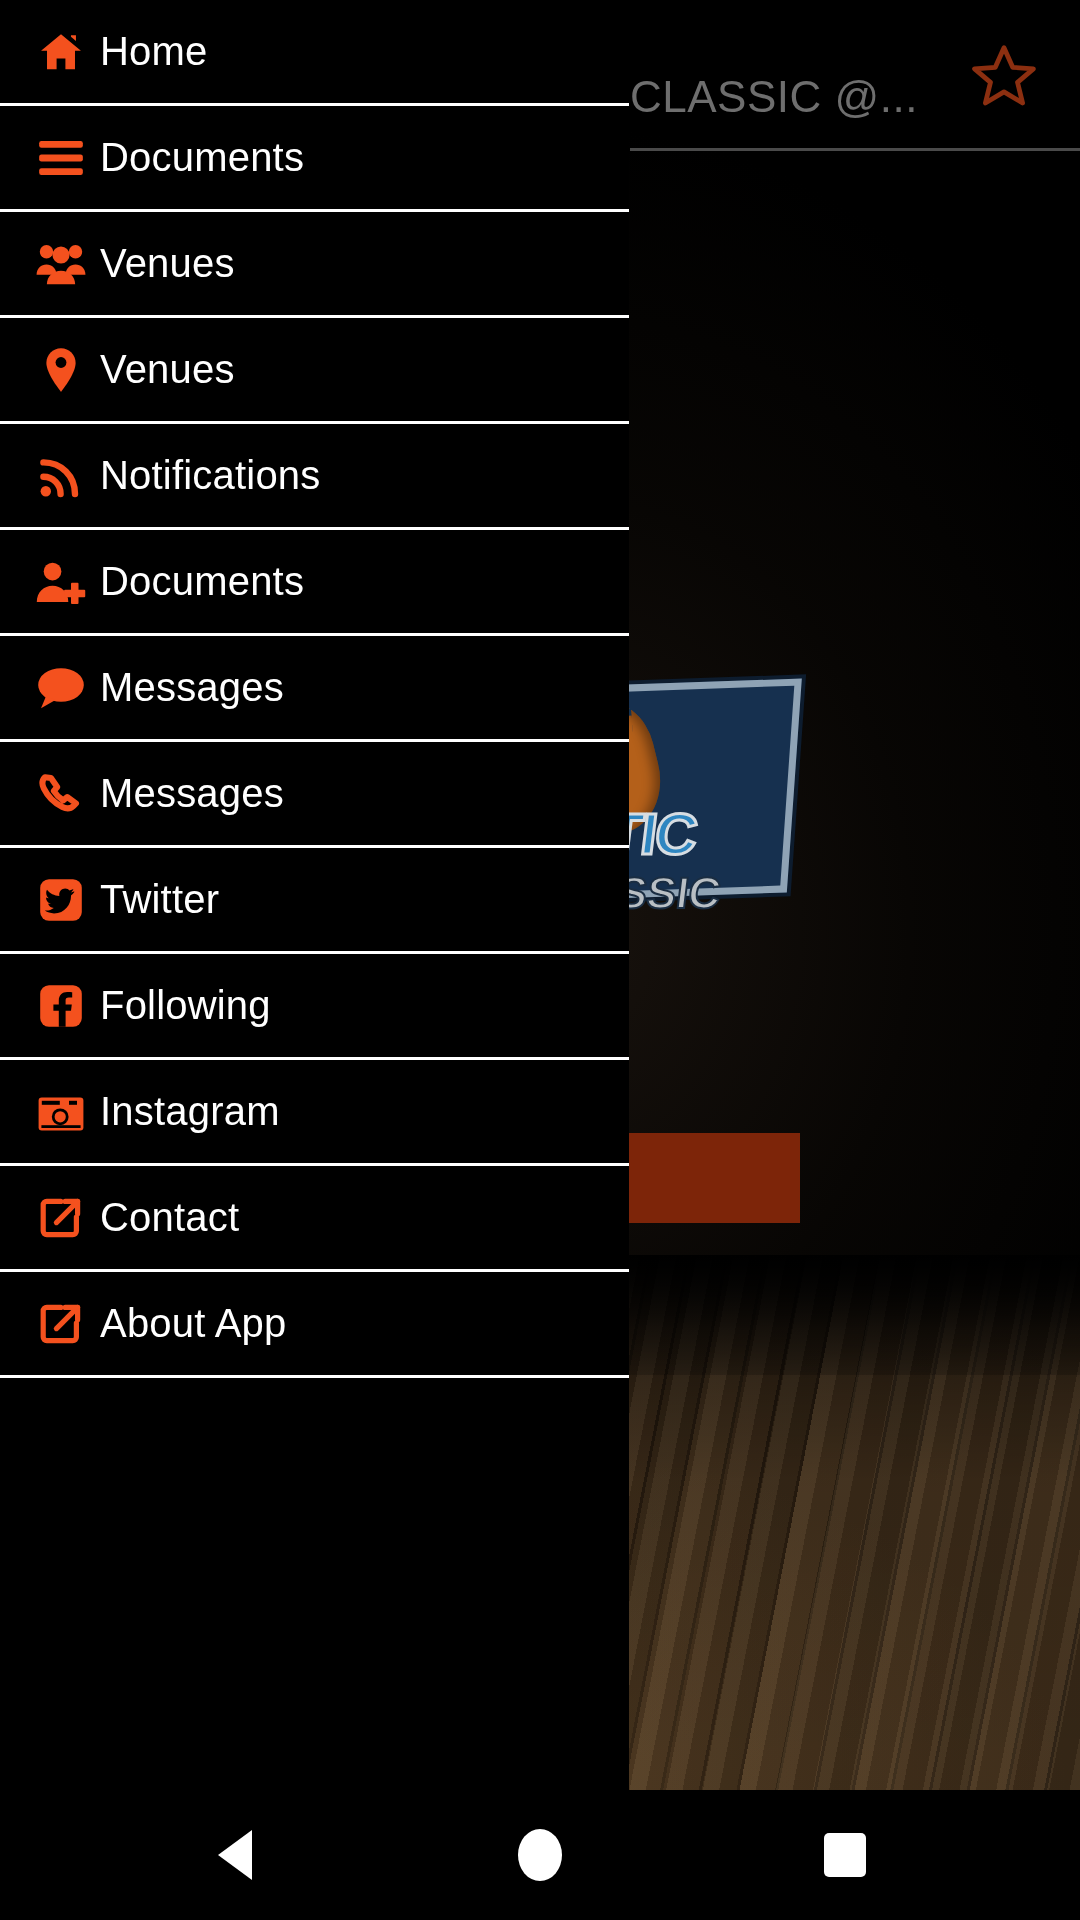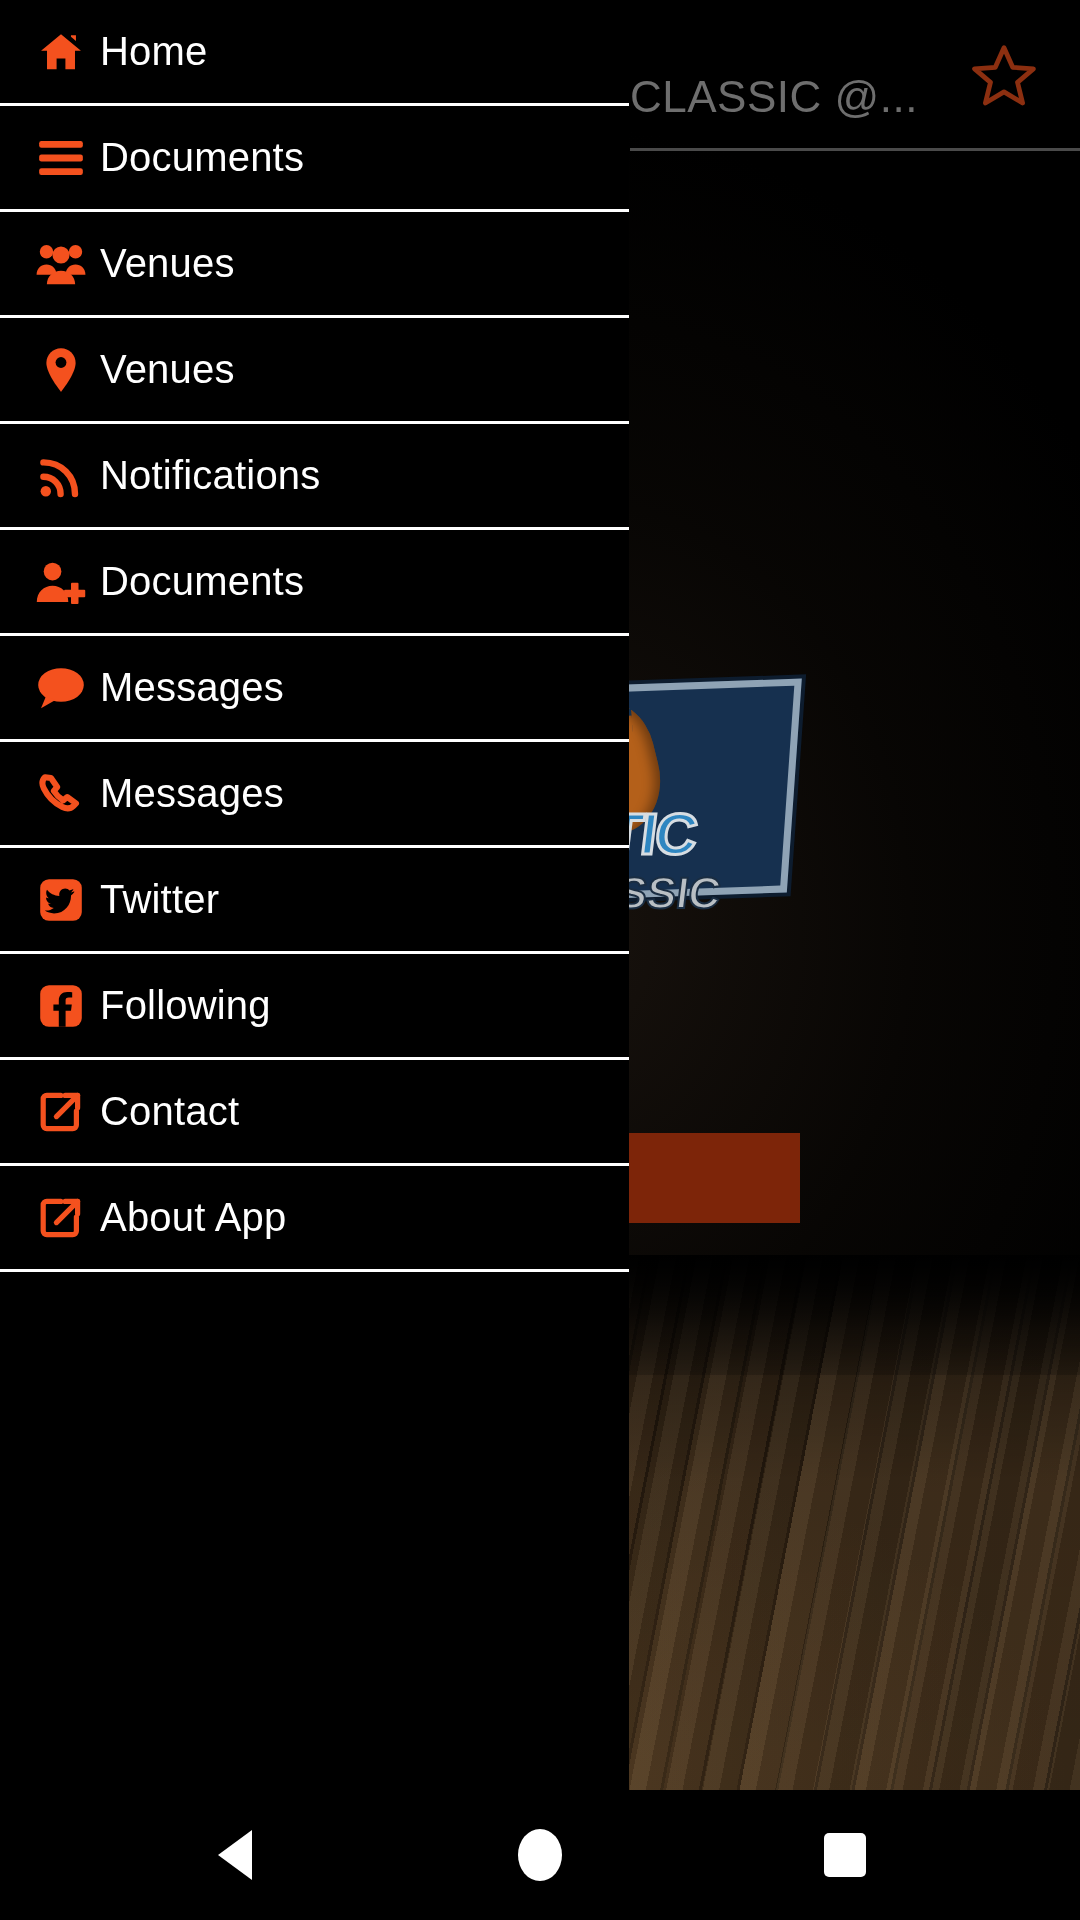--- a/index.html
+++ b/index.html
@@ -408,20 +408,33 @@
       <div class="nav-item">
         <span class="ic">
           <svg width="44" height="44" viewBox="0 0 22 22">
             <rect x="0.6" y="0.6" width="20.8" height="20.8" rx="4.4" fill="#f4511e"></rect>
             <path d="M13.3 21.4v-8.0h2.7l.4-3.1h-3.1V8.3c0-.9.3-1.5 1.6-1.5h1.7V4.1c-.3 0-1.3-.1-2.5-.1-2.5 0-4.2 1.5-4.2 4.3v2.0H7.2v3.1h2.7v8.0z" fill="#000"></path>
           </svg>
         </span>
         <span class="lbl">Following</span>
       </div>
 
+      <div class="nav-item">
+        <span class="ic">
+          <svg width="48" height="40" viewBox="0 0 24 20">
+            <rect x="0.8" y="2.8" width="22.4" height="16.4" rx="1.6" fill="#f4511e"></rect>
+            <rect x="2.4" y="4.4" width="9.0" height="2.0" fill="#000"></rect>
+            <rect x="16.0" y="4.4" width="4.0" height="2.0" fill="#000"></rect>
+            <circle cx="11.6" cy="12.4" r="4.2" fill="#000"></circle>
+            <circle cx="11.6" cy="12.4" r="2.8" fill="#f4511e"></circle>
+            <rect x="2.2" y="16.6" width="19.6" height="1.4" fill="#000"></rect>
+          </svg>
+        </span>
+        <span class="lbl">Instagram</span>
+      </div>
 
       <div class="nav-item">
         <span class="ic">
           <svg width="46" height="46" viewBox="0 0 23 23" fill="none" stroke="#f4511e" stroke-width="2.6" stroke-linecap="round" stroke-linejoin="round">
             <path d="M11.4 3.2H4.4c-1.0 0-1.8.8-1.8 1.8v13.0c0 1.0.8 1.8 1.8 1.8h13.0c1.0 0 1.8-.8 1.8-1.8v-7.0"></path>
             <path d="M9.2 13.8 19.8 3.2"></path>
             <path d="M13.6 3.2h6.2v6.2"></path>
           </svg>
         </span>
         <span class="lbl">Contact</span>

